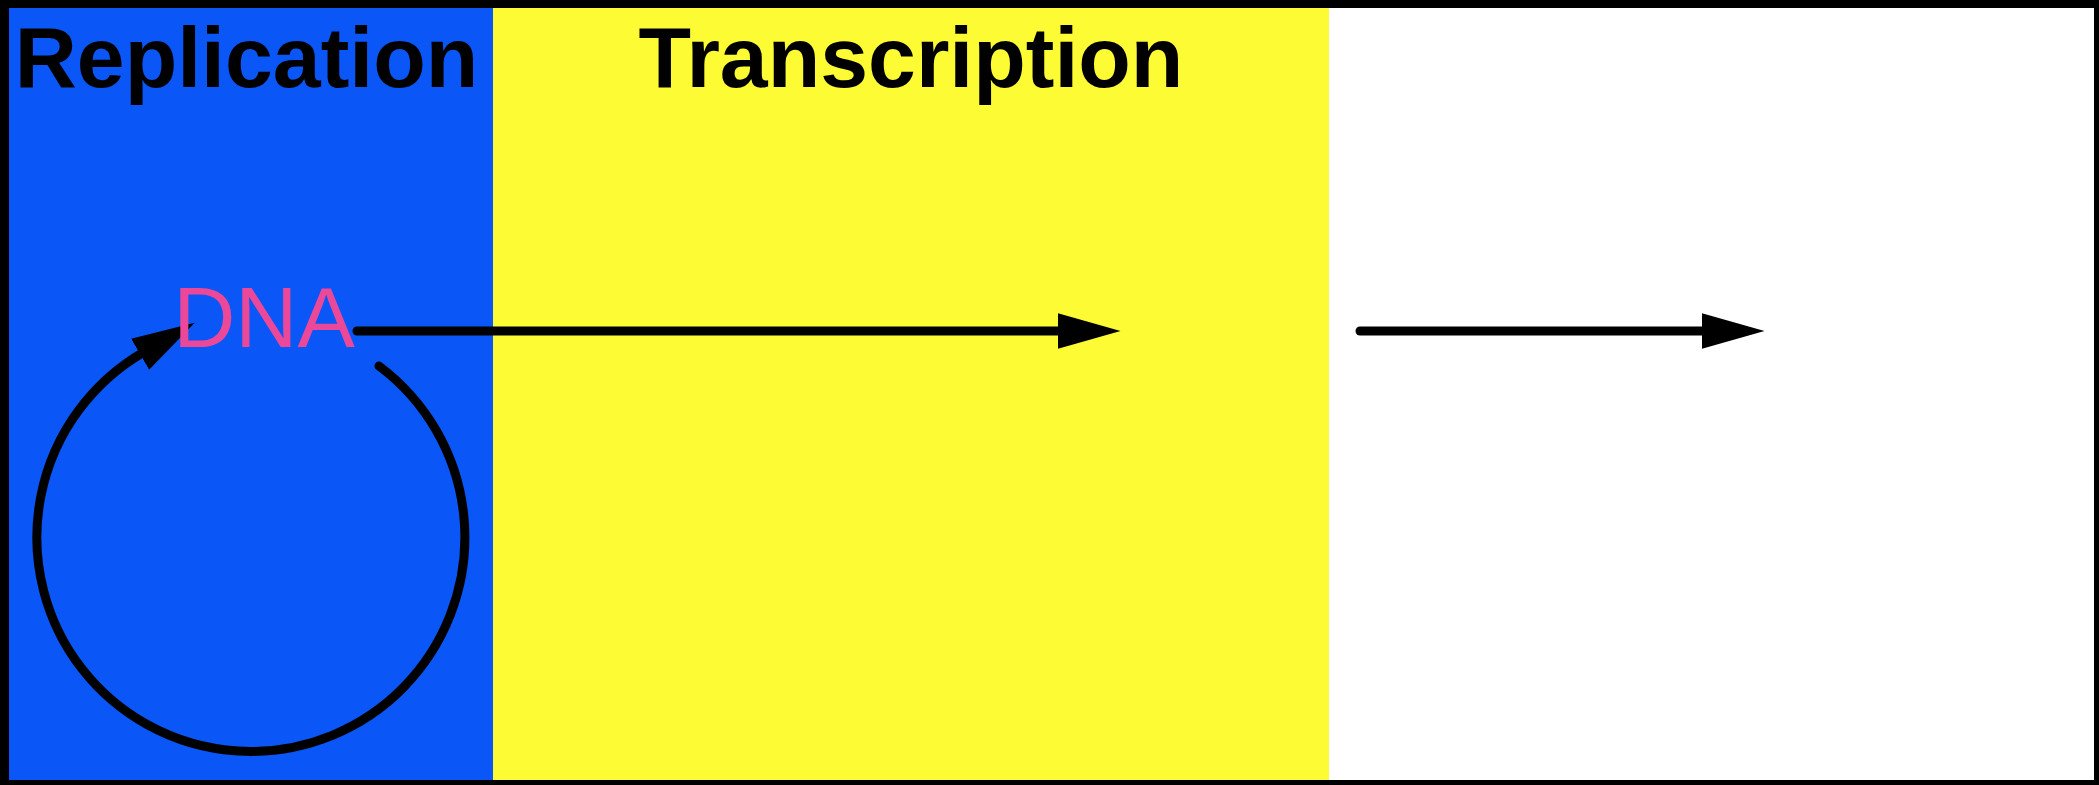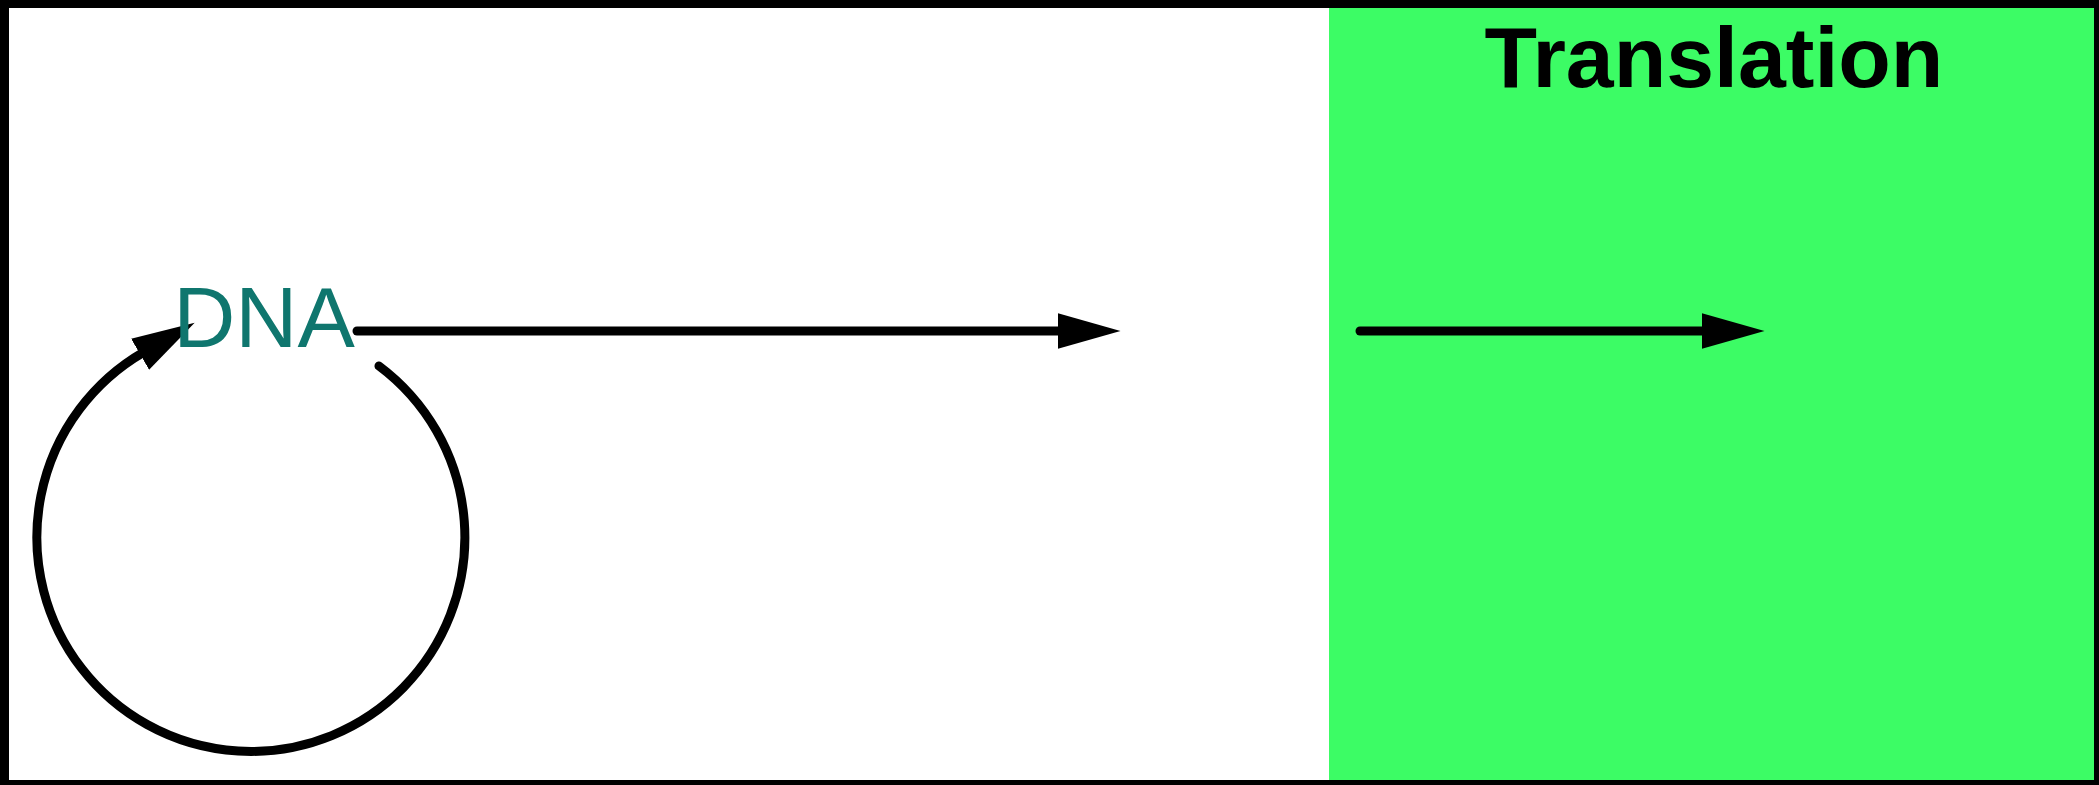--- a/index.html
+++ b/index.html
@@ -33,21 +33,21 @@
     letter-spacing: 0;
     white-space: nowrap;
   }
   .node-label {
     position: absolute;
     top: 272px;
     transform: translateX(-50%);
     font-size: 86px;
     line-height: 1.05;
     font-weight: normal;
-    color: #0f766e;
+    color: #ec4899;
     white-space: nowrap;
   }
   .node-dna { left: 264px; }
   .node-rna { left: 1232px; }
   .overlay {
     position: absolute;
     left: 0;
     top: 0;
     width: 2099px;
     height: 785px;
@@ -64,25 +64,28 @@
     border-bottom-width: 5px;
     pointer-events: none;
     box-sizing: border-box;
   }
 </style>
 </head>
 <body>
 
 <div class="stage">
 
+  <div class="panel panel-replication">
+    <div class="heading">Replication</div>
+  </div>
 
+  <div class="panel panel-transcription">
+    <div class="heading">Transcription</div>
+  </div>
 
-  <div class="panel panel-translation">
-    <div class="heading">Translation</div>
-  </div>
 
   <svg class="overlay" viewBox="0 0 2099 785" xmlns="http://www.w3.org/2000/svg">
     <defs>
       <marker id="arrowhead" viewBox="0 0 7 4" refX="0.5" refY="2" markerWidth="7" markerHeight="4" markerUnits="strokeWidth" orient="auto">
         <path d="M0,0 L7,2 L0,4 Z" fill="#000000"></path>
       </marker>
     </defs>
 
     <path d="M 379 366 A 214 214 0 1 1 144 352" fill="none" stroke="#000000" stroke-width="9" stroke-linecap="round" marker-end="url(#arrowhead)"></path>
 

